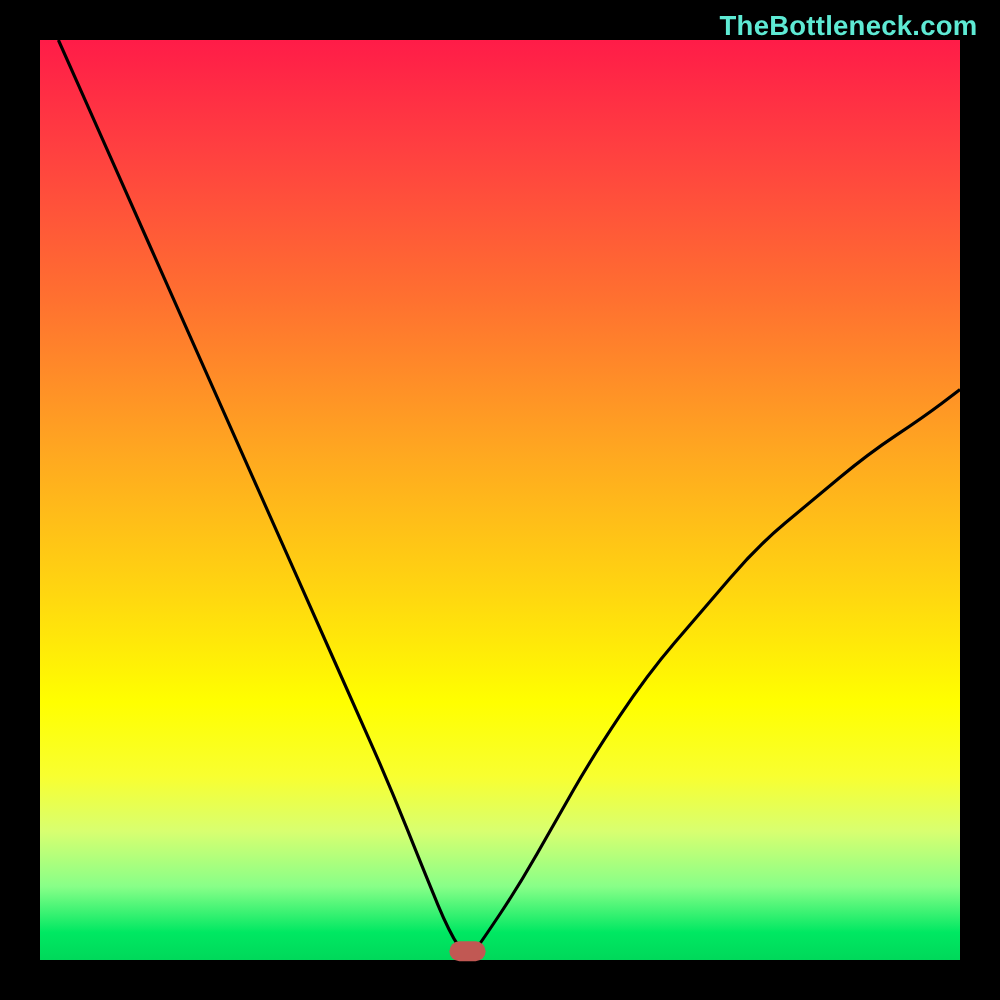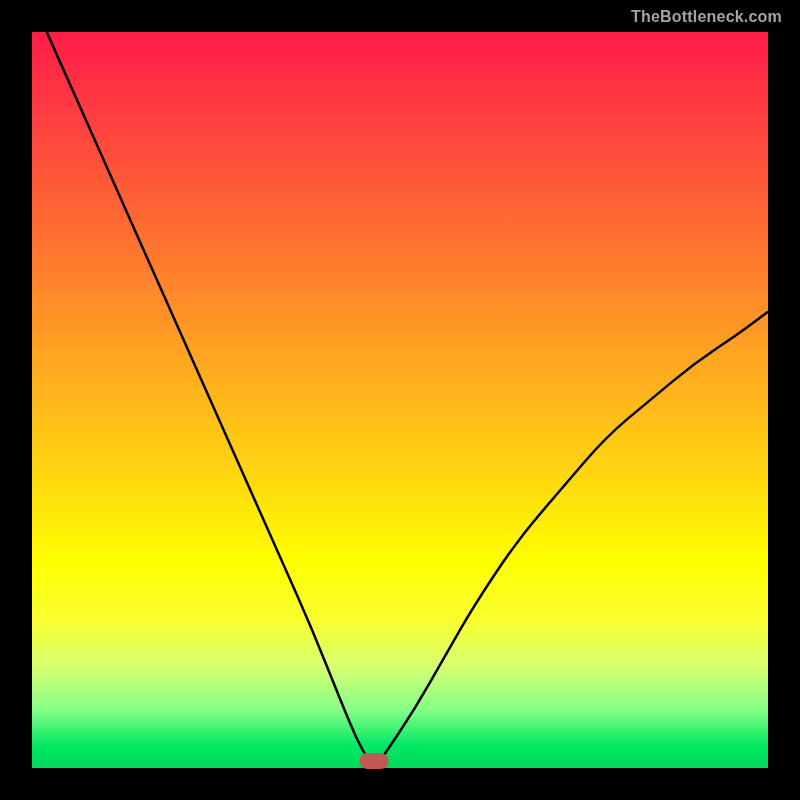--- a/index.html
+++ b/index.html
@@ -4,23 +4,23 @@
 <style>
   * { margin: 0; padding: 0; box-sizing: border-box; }
   html, body { width: 800px; height: 800px; overflow: hidden; }
   body { background: #000; position: relative; }
   
   .watermark {
     position: absolute;
     top: 8px;
     right: 18px;
     font-family: Arial, sans-serif;
-    font-size: 16px;
+    font-size: 22px;
     font-weight: bold;
-    color: #a3a3a3;
+    color: #5eead4;
     z-index: 10;
     letter-spacing: 0.2px;
   }
   
   .plot-area {
     position: absolute;
     left: 32px;
     top: 32px;
     width: 736px;
     height: 736px;

